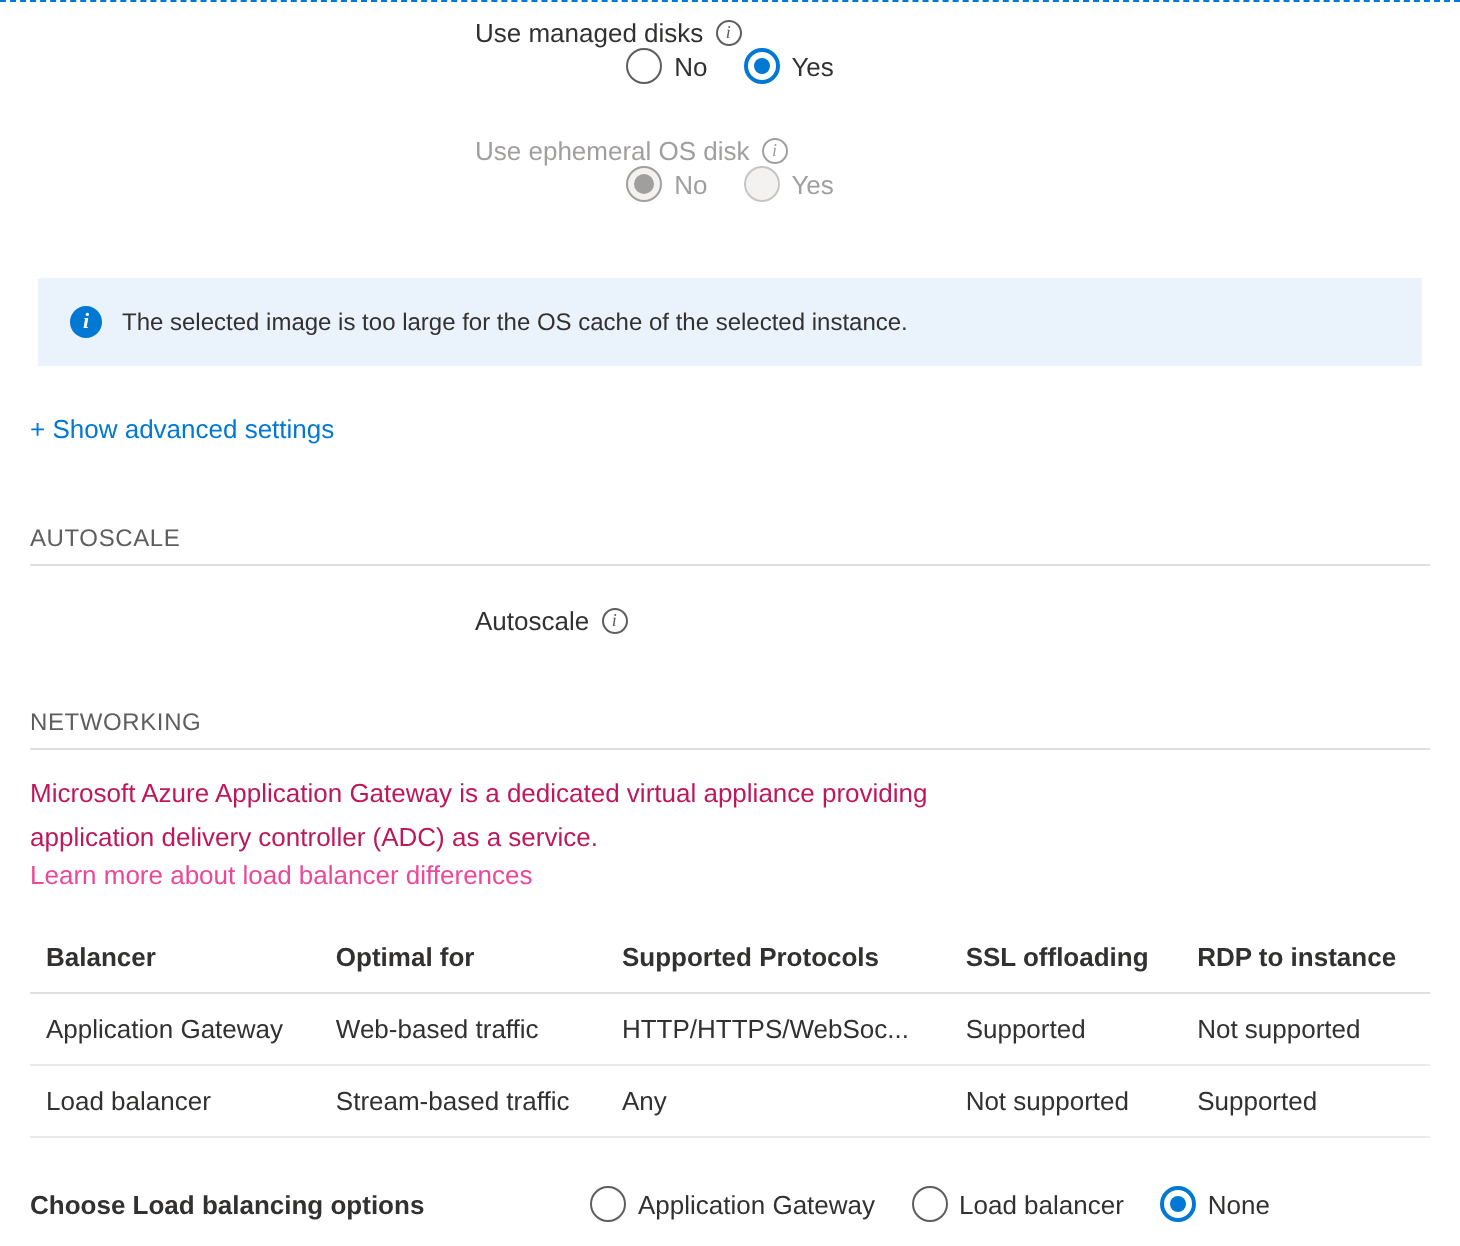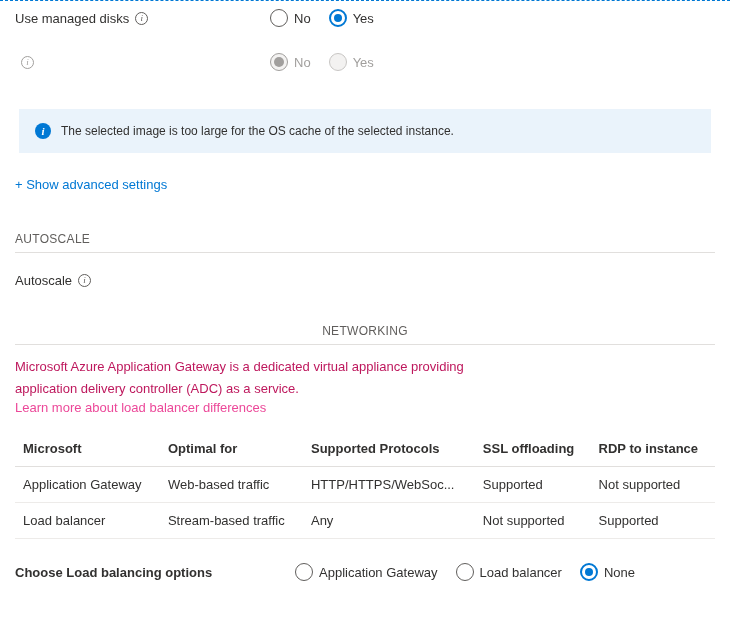--- a/index.html
+++ b/index.html
@@ -13,20 +13,21 @@
     width: 730px;
     color: #323130;
     font-size: 13px;
     padding: 0 15px 20px 15px;
     border-top: 1px dashed #0078d4;
   }
   .field-row {
     display: flex;
     align-items: center;
     padding: 8px 0;
+    flex-direction: column;
   }
   .field-label {
     width: 255px;
     display: flex;
     align-items: center;
     color: #323130;
     font-size: 13px;
   }
   .field-label.disabled { color: #a19f9d; }
   .field-controls {
@@ -173,20 +174,21 @@
           <span class="radio-inner"></span>
         </span>
       <span>Yes</span>
     </div>
   </div>
 </div>
 
 
 <div class="field-row" style="margin-top:10px;">
   <div class="field-label disabled">
+    <span>Use ephemeral OS disk</span>
     <span class="info-icon">i</span>
   </div>
   <div class="field-controls">
     <div class="radio-opt disabled">
       <span class="radio-outer disabled selected">
           <span class="radio-inner"></span>
         </span>
       <span>No</span>
     </div>
     <div class="radio-opt disabled">
@@ -210,32 +212,32 @@
 
 <div class="section-header">AUTOSCALE</div>
 <div class="field-row">
   <div class="field-label">
     <span>Autoscale</span>
     <span class="info-icon">i</span>
   </div>
 </div>
 
 
-<div class="section-header" style="margin-top:28px;text-align:center;">NETWORKING</div>
+<div class="section-header" style="margin-top:28px;">NETWORKING</div>
 <div>
   <div class="section-desc">Microsoft Azure Application Gateway is a dedicated virtual appliance providing</div>
   <div class="section-desc">application delivery controller (ADC) as a service.</div>
 </div>
 <span class="section-link">Learn more about load balancer differences</span>
 
 
 <table class="lb-table">
   <thead>
     <tr>
-      <th>Microsoft</th>
+      <th>Balancer</th>
       <th>Optimal for</th>
       <th>Supported Protocols</th>
       <th>SSL offloading</th>
       <th>RDP to instance</th>
     </tr>
   </thead>
   <tbody>
     <tr>
       <td>Application Gateway</td>
       <td>Web-based traffic</td>

